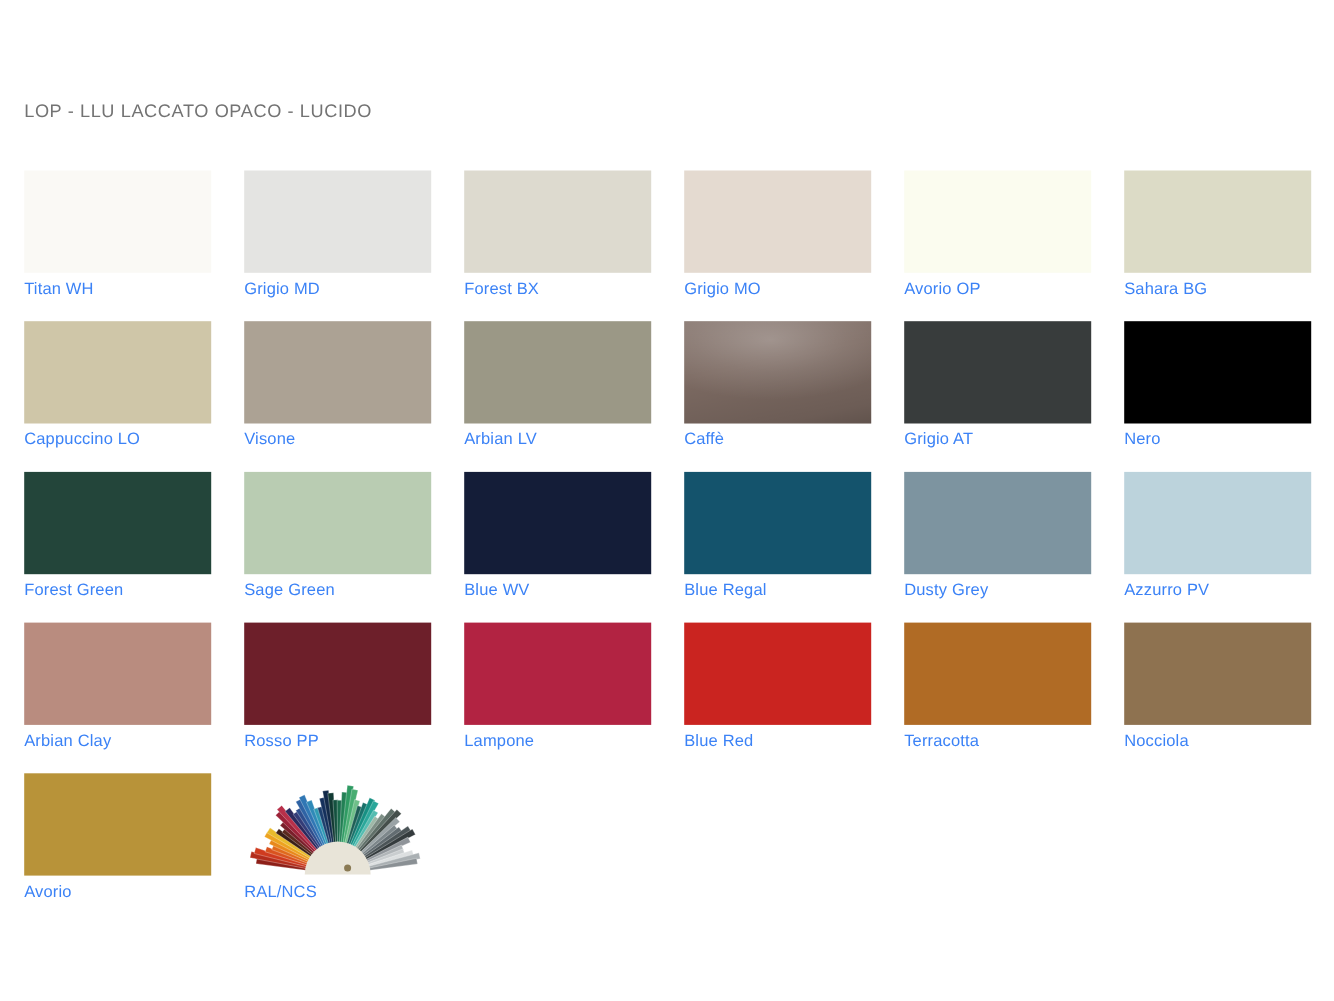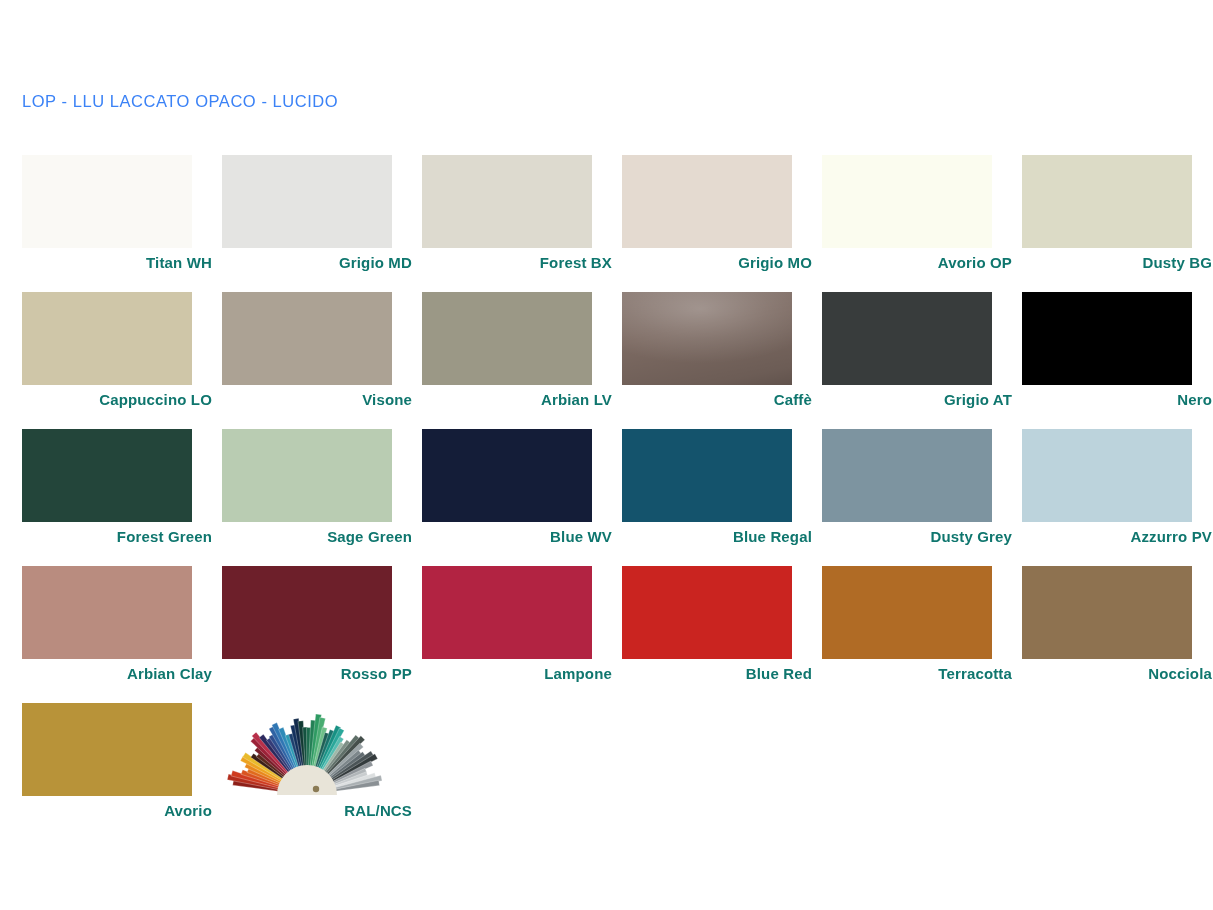--- a/index.html
+++ b/index.html
@@ -24,21 +24,21 @@
     background: #ffffff;
   }
 
   #page-title {
     position: absolute;
     left: 22px;
     top: 92px;
     font-size: 16.5px;
     font-weight: 400;
     letter-spacing: 0.55px;
-    color: #3b82f6;
+    color: #737373;
     white-space: nowrap;
     margin: 0;
   }
 
   #swatch-grid {
     position: absolute;
     left: 22px;
     top: 155px;
     width: 1175px;
     display: grid;
@@ -58,26 +58,25 @@
     display: block;
     background-color: #cccccc;
   }
 
   .swatch-label {
     position: absolute;
     left: 0;
     top: 98px;
     width: 190px;
     font-size: 15px;
-    font-weight: 700;
+    font-weight: 400;
     letter-spacing: 0.15px;
-    color: #0f766e;
+    color: #3b82f6;
     line-height: 20px;
     white-space: nowrap;
-    text-align: right;
   }
 
   
   .swatch-chip.sheen {
     background-image:
       radial-gradient(ellipse 120% 95% at 46% 18%,
         rgba(255,255,255,0.26) 0%,
         rgba(255,255,255,0.10) 34%,
         rgba(255,255,255,0.00) 62%),
       linear-gradient(168deg,
@@ -119,21 +118,21 @@
       <div class="swatch-cell">
         <div class="swatch-chip" style="background-color: rgb(228, 218, 208);"></div>
         <div class="swatch-label">Grigio MO</div>
       </div>
       <div class="swatch-cell">
         <div class="swatch-chip" style="background-color: rgb(251, 252, 239);"></div>
         <div class="swatch-label">Avorio OP</div>
       </div>
       <div class="swatch-cell">
         <div class="swatch-chip" style="background-color: rgb(220, 219, 198);"></div>
-        <div class="swatch-label">Dusty BG</div>
+        <div class="swatch-label">Sahara BG</div>
       </div>
       <div class="swatch-cell">
         <div class="swatch-chip" style="background-color: rgb(207, 198, 168);"></div>
         <div class="swatch-label">Cappuccino LO</div>
       </div>
       <div class="swatch-cell">
         <div class="swatch-chip" style="background-color: rgb(172, 162, 148);"></div>
         <div class="swatch-label">Visone</div>
       </div>
       <div class="swatch-cell">

